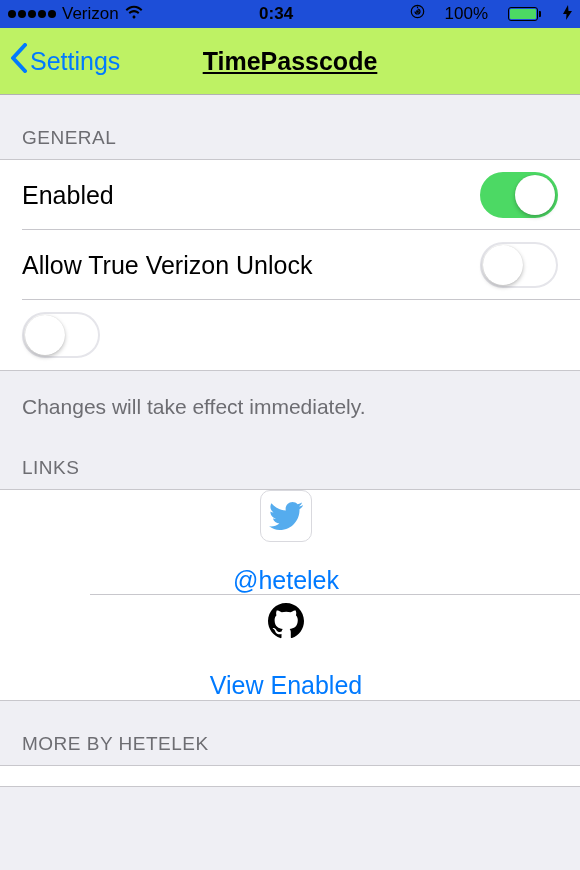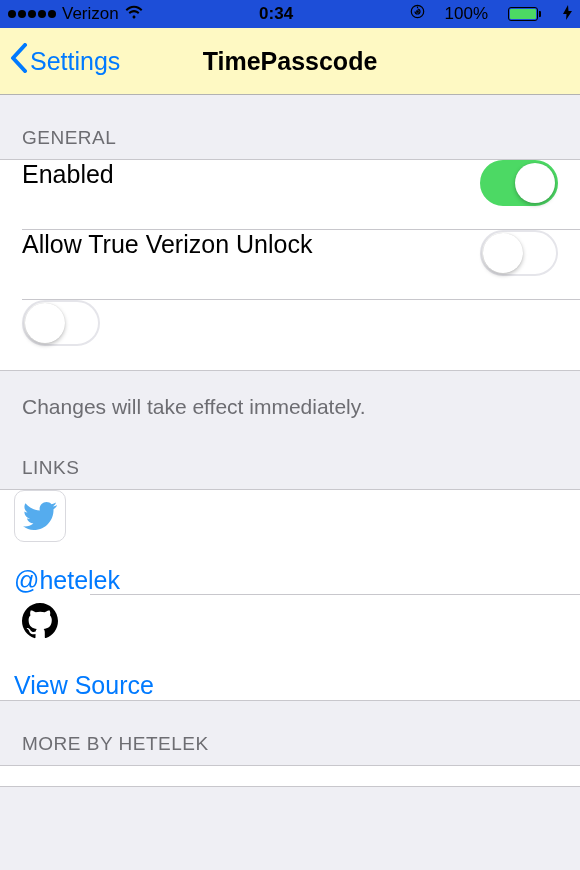--- a/index.html
+++ b/index.html
@@ -48,50 +48,52 @@
   }
   .battery-tip {
     width: 2px;
     height: 6px;
     background: #000;
     border-radius: 0 1px 1px 0;
   }
   .bolt { font-size: 14px; margin-left: 2px; }
   .nav-bar {
     height: 67px;
-    background: #fef9c3;
+    background: #bef264;
     border-bottom: 1px solid #b2b2b2;
     display: flex;
     align-items: center;
     position: relative;
     padding: 0 10px;
   }
   .back-button { display: flex; align-items: center; color: #007aff; font-size: 25px; }
   .chevron-left { margin-right: 2px; }
   .nav-title {
     position: absolute;
     left: 50%;
     transform: translateX(-50%);
     font-size: 25px;
     font-weight: 600;
     color: #000;
+    text-decoration: underline;
   }
   .section-header {
     padding: 32px 22px 10px 22px;
     color: #6d6d72;
     font-size: 19px;
     letter-spacing: 0.5px;
   }
   .list {
     background: #fff;
     border-top: 1px solid #c8c7cc;
     border-bottom: 1px solid #c8c7cc;
   }
   .list-row {
     display: flex;
+    align-items: center;
     justify-content: space-between;
     padding: 0 22px;
     min-height: 70px;
     position: relative;
   }
   .list-row:not(:last-child)::after {
     content: "";
     position: absolute;
     left: 22px;
     right: 0;
@@ -232,20 +234,20 @@
         </svg>
     </span>
     <span class="link-text">@hetelek</span>
   </div>
   <div class="list-row">
     <span class="link-icon">
       <svg width="40" height="40" viewBox="0 0 40 40">
           <path d="M20 2C10.1 2 2 10.1 2 20c0 8 5.2 14.7 12.3 17.1.9.2 1.2-.4 1.2-.9v-3.1c-5 1.1-6.1-2.4-6.1-2.4-.8-2.1-2-2.6-2-2.6-1.6-1.1.1-1.1.1-1.1 1.8.1 2.8 1.9 2.8 1.9 1.6 2.8 4.3 2 5.3 1.5.2-1.2.6-2 1.2-2.4-4-.5-8.2-2-8.2-8.9 0-2 .7-3.6 1.9-4.8-.2-.5-.8-2.3.2-4.8 0 0 1.5-.5 5 1.8 1.4-.4 3-.6 4.5-.6s3.1.2 4.5.6c3.4-2.3 5-1.8 5-1.8 1 2.5.4 4.3.2 4.8 1.2 1.3 1.9 2.9 1.9 4.8 0 6.9-4.2 8.5-8.2 8.9.6.6 1.2 1.6 1.2 3.3v4.9c0 .5.3 1 1.2.9C32.8 34.7 38 28 38 20c0-9.9-8.1-18-18-18z" fill="#000"></path>
         </svg>
     </span>
-    <span class="link-text">View Source</span>
+    <span class="link-text">View Enabled</span>
   </div>
 </div>
 
 <div class="section-header">MORE BY HETELEK</div>
 <div class="list">
   <div class="list-row" style="min-height:20px;"></div>
 </div>
 
 </body></html>

